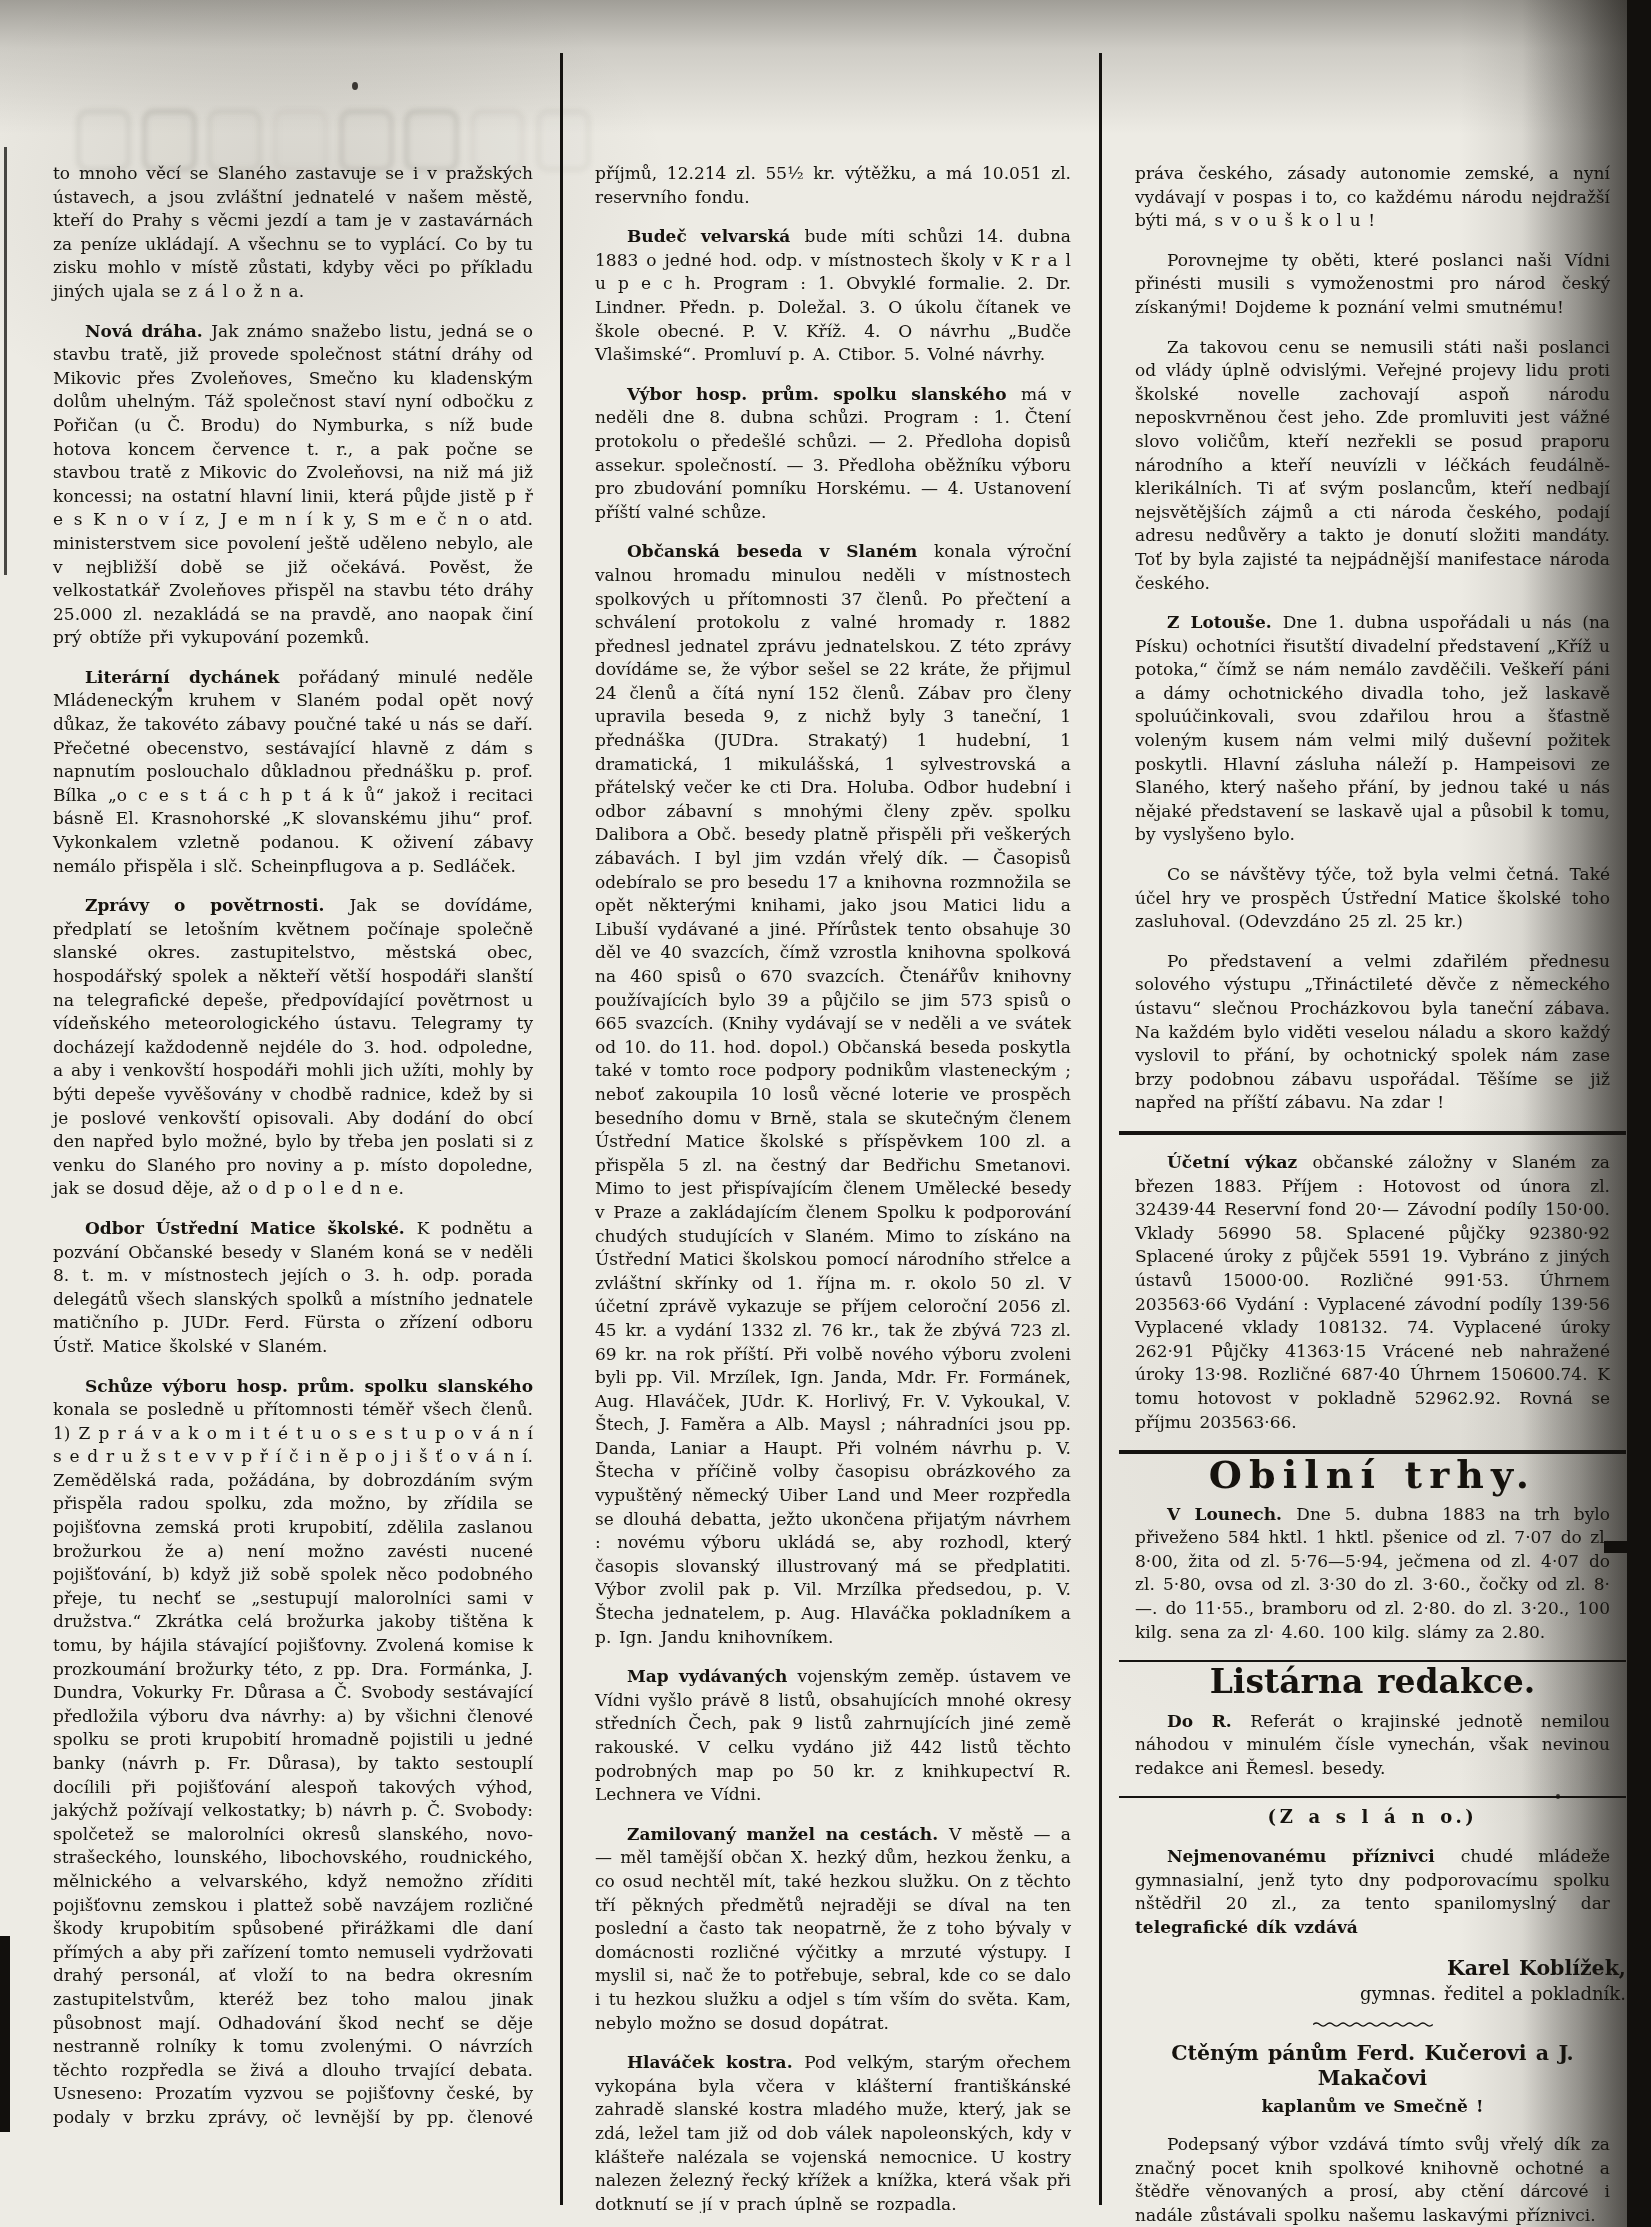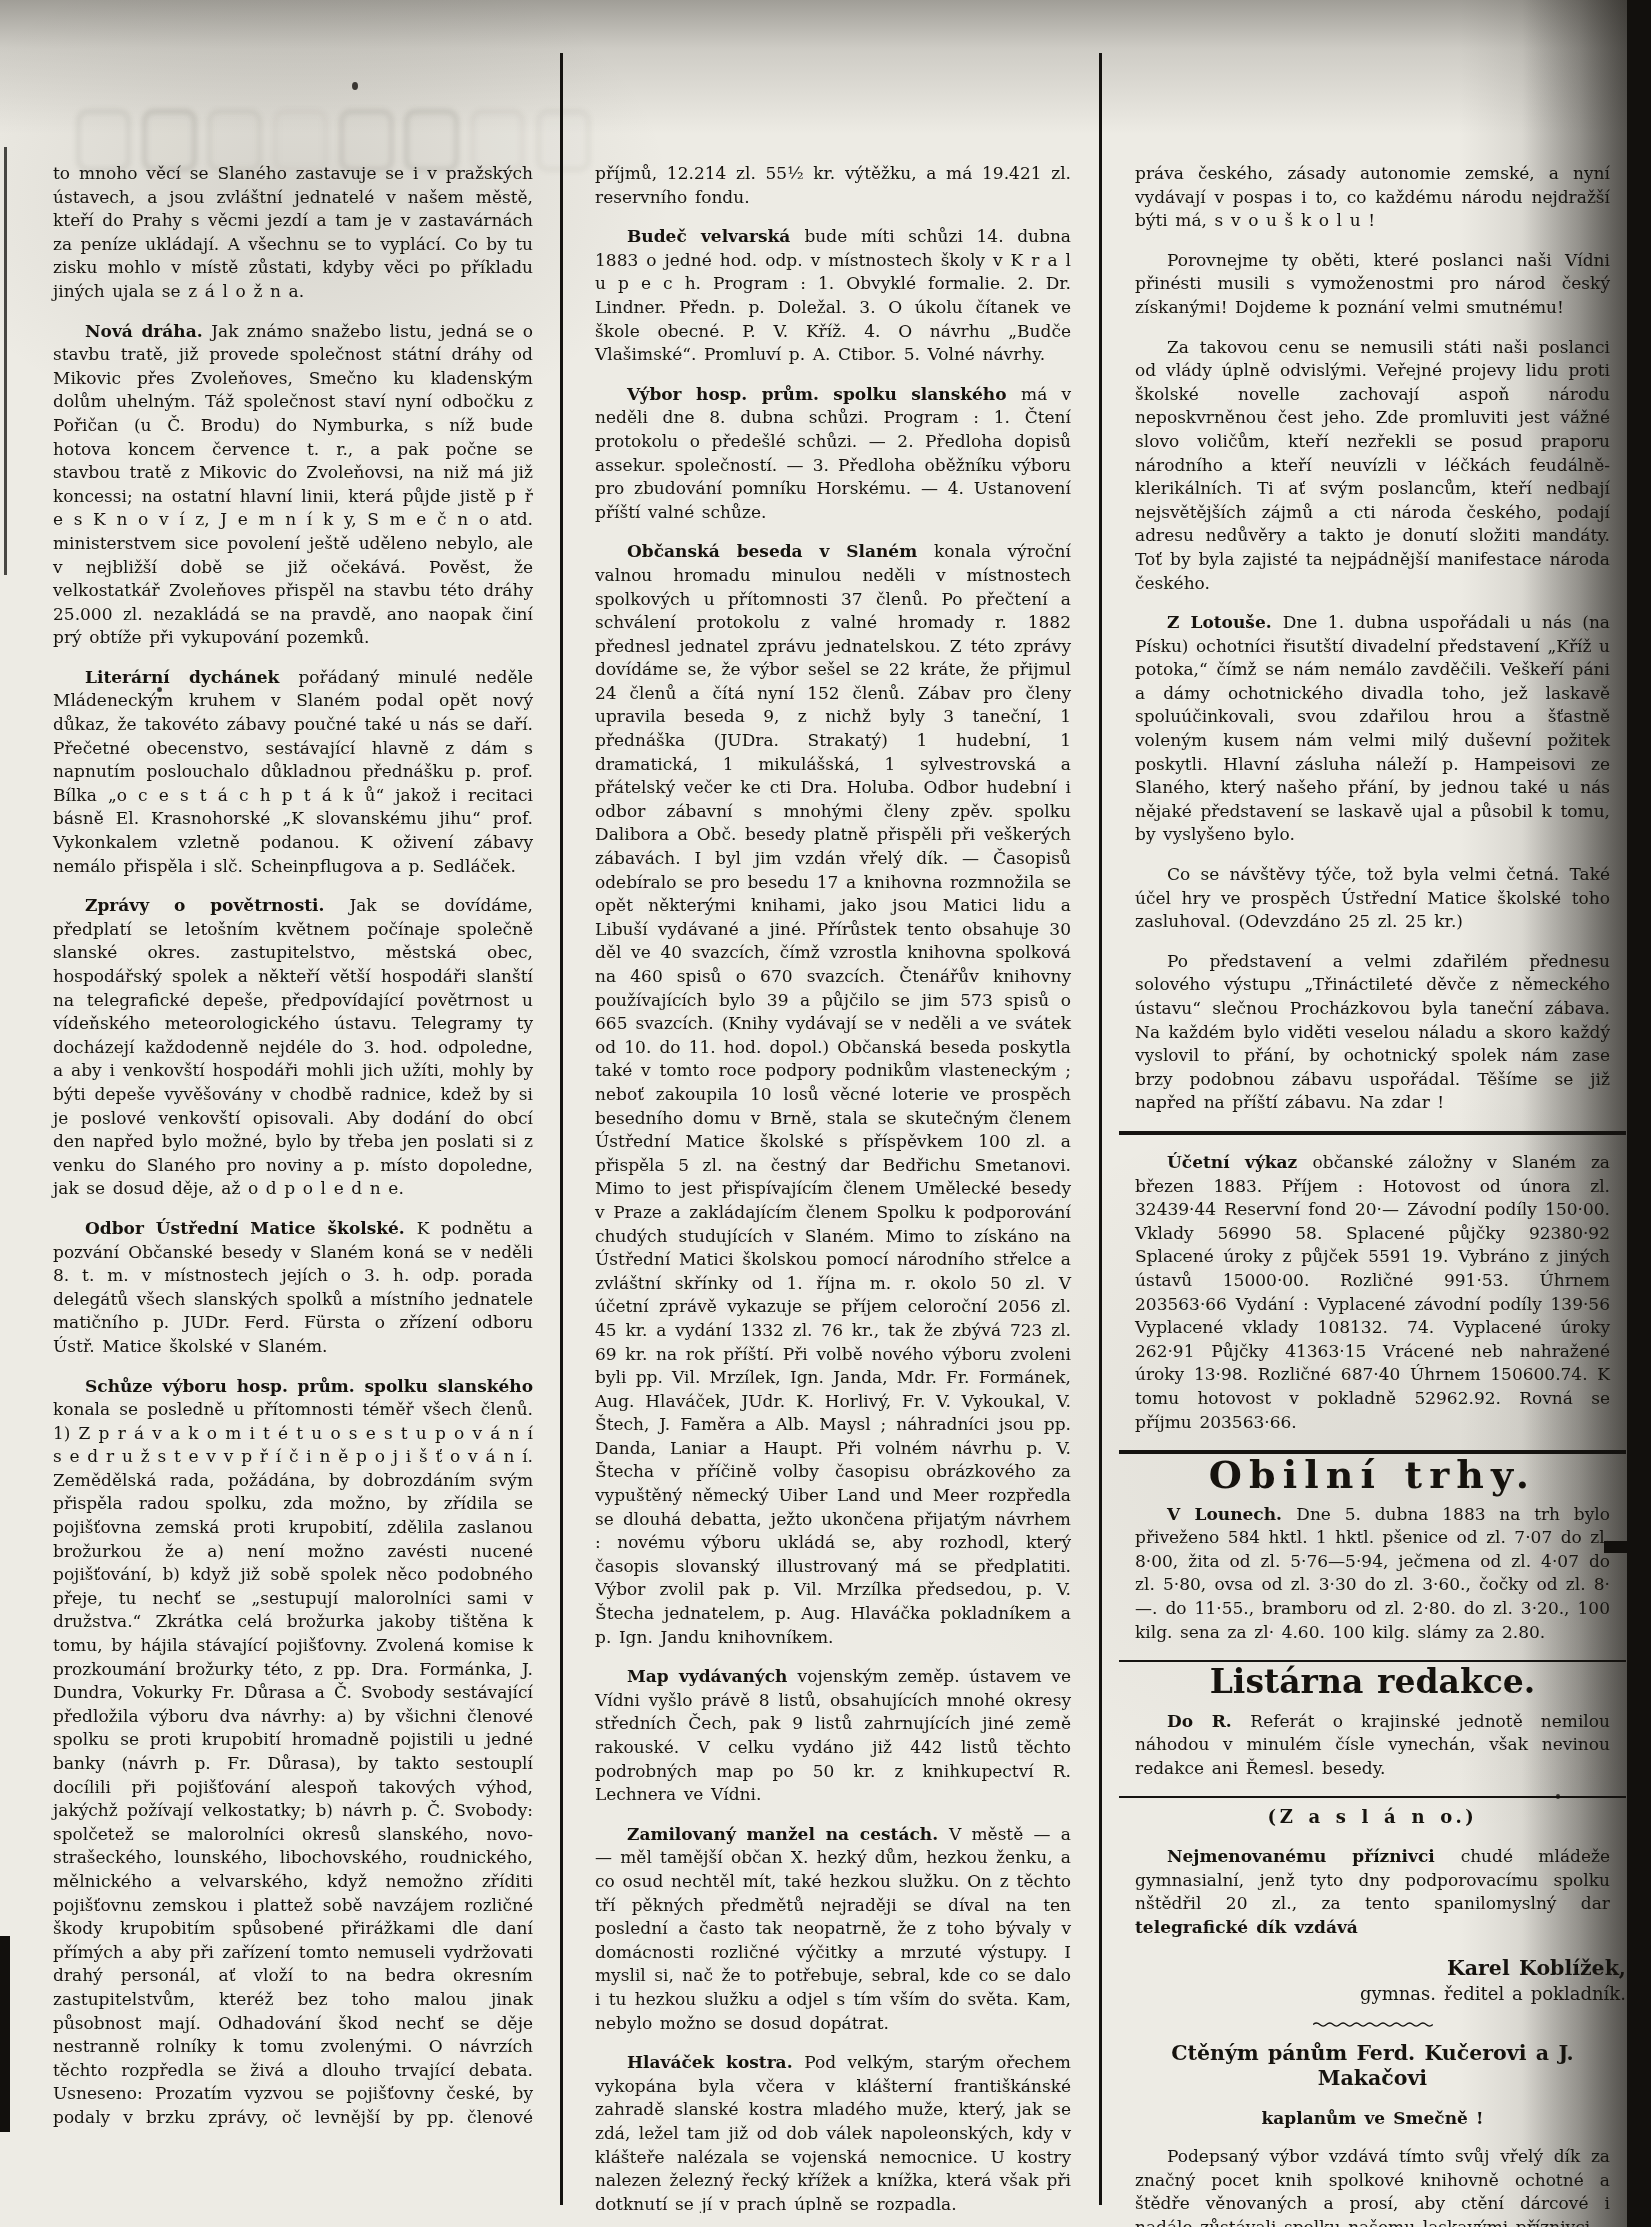--- a/index.html
+++ b/index.html
@@ -31,21 +31,21 @@
   .heading.dopisy{font-size:46px;line-height:1.12;margin:23px 0 8px;}
   .heading.market{font-size:38px;letter-spacing:7.1px;margin:9px 0 4.5px;}
   .heading.mail{font-size:33px;margin:8px 0 4.5px;}
   .heading.sent{font-size:18px;letter-spacing:3.6px;margin:6.2px 0 2.7px;font-weight:bold;}
   .heading.thanks{font-size:25px;letter-spacing:5.3px;margin:11.6px 0 6.2px;}
   .rule{background:#151310;margin:7.1px 0;border:none;}
   .rule.thin{height:1.8px;}
   .rule.thick{height:4px;}
   .wavy{text-align:center;margin:4.5px 0;}
   .boldline{font-weight:bold;text-align:center;font-size:20.5px;line-height:1.25;margin:6.2px 0 1.8px;text-indent:0;}
-  .boldline .sub{font-size:17px;margin-top:16px;}
+  .boldline .sub{font-size:17px;margin-top:4px;}
   .boldline.left{text-align:left;text-indent:49px;font-size:18.7px;}
   .sig{text-indent:0;margin:1.8px 0;}
   .sig.right{text-align:right;}
   .sig .l-med{font-size:20.5px;font-weight:bold;line-height:1.3;}
   .sig .l-small{font-size:18px;line-height:1.35;}
   
   .edge-right{position:absolute;right:0;top:0;width:24px;height:100%;background:#12100d;}
   .edge-right-shade{position:absolute;right:18px;top:0;width:111px;height:100%;
      background:linear-gradient(270deg,rgba(18,16,13,.55),rgba(18,16,13,0));}
   .left-line{position:absolute;left:4px;top:147px;width:2.7px;height:428px;background:rgba(18,16,13,.75);}
@@ -72,21 +72,21 @@
 <div class="col" id="column-1">
     <p class="para cont">to mnoho věcí se Slaného zastavuje se i v pražských ústavech, a jsou zvláštní jednatelé v našem městě, kteří do Prahy s věcmi jezdí a tam je v zastavárnách za peníze ukládají. A všechnu se to vyplácí. Co by tu zisku mohlo v místě zůstati, kdyby věci po příkladu jiných ujala se z á l o ž n a.</p>
     <p class="para"><b class="lead">Nová dráha. </b>Jak známo snažebo listu, jedná se o stavbu tratě, již provede společnost státní dráhy od Mikovic přes Zvoleňoves, Smečno ku kladenským dolům uhelným. Táž společnost staví nyní odbočku z Pořičan (u Č. Brodu) do Nymburka, s níž bude hotova koncem července t. r., a pak počne se stavbou tratě z Mikovic do Zvoleňovsi, na niž má již koncessi; na ostatní hlavní linii, která půjde jistě p ř e s K n o v í z, J e m n í k y, S m e č n o atd. ministerstvem sice povolení ještě uděleno nebylo, ale v nejbližší době se již očekává. Pověst, že velkostatkář Zvoleňoves přispěl na stavbu této dráhy 25.000 zl. nezakládá se na pravdě, ano naopak činí prý obtíže při vykupování pozemků.</p>
     <p class="para"><b class="lead">Literární dychánek </b>pořádaný minulé neděle Mládeneckým kruhem v Slaném podal opět nový důkaz, že takovéto zábavy poučné také u nás se daří. Přečetné obecenstvo, sestávající hlavně z dám s napnutím poslouchalo důkladnou přednášku p. prof. Bílka „o c e s t á c h p t á k ů“ jakož i recitaci básně El. Krasnohorské „K slovanskému jihu“ prof. Vykonkalem vzletně podanou. K oživení zábavy nemálo přispěla i slč. Scheinpflugova a p. Sedláček.</p>
     <p class="para"><b class="lead">Zprávy o povětrnosti. </b>Jak se dovídáme, předplatí se letošním květnem počínaje společně slanské okres. zastupitelstvo, městská obec, hospodářský spolek a někteří větší hospodáři slanští na telegrafické depeše, předpovídající povětrnost u vídeňského meteorologického ústavu. Telegramy ty docházejí každodenně nejdéle do 3. hod. odpoledne, a aby i venkovští hospodáři mohli jich užíti, mohly by býti depeše vyvěšovány v chodbě radnice, kdež by si je poslové venkovští opisovali. Aby dodání do obcí den napřed bylo možné, bylo by třeba jen poslati si z venku do Slaného pro noviny a p. místo dopoledne, jak se dosud děje, až o d p o l e d n e.</p>
     <p class="para"><b class="lead">Odbor Ústřední Matice školské. </b>K podnětu a pozvání Občanské besedy v Slaném koná se v neděli 8. t. m. v místnostech jejích o 3. h. odp. porada delegátů všech slanských spolků a místního jednatele matičního p. JUDr. Ferd. Fürsta o zřízení odboru Ústř. Matice školské v Slaném.</p>
     <p class="para"><b class="lead">Schůze výboru hosp. prům. spolku slanského </b>konala se posledně u přítomnosti téměř všech členů. 1) Z p r á v a k o m i t é t u o s e s t u p o v á n í s e d r u ž s t e v v p ř í č i n ě p o j i š ť o v á n í. Zemědělská rada, požádána, by dobrozdáním svým přispěla radou spolku, zda možno, by zřídila se pojišťovna zemská proti krupobití, zdělila zaslanou brožurkou že a) není možno zavésti nucené pojišťování, b) když již sobě spolek něco podobného přeje, tu nechť se „sestupují malorolníci sami v družstva.“ Zkrátka celá brožurka jakoby tištěna k tomu, by hájila stávající pojišťovny. Zvolená komise k prozkoumání brožurky této, z pp. Dra. Formánka, J. Dundra, Vokurky Fr. Důrasa a Č. Svobody sestávající předložila výboru dva návrhy: a) by všichni členové spolku se proti krupobití hromadně pojistili u jedné banky (návrh p. Fr. Důrasa), by takto sestouplí docílili při pojišťování alespoň takových výhod, jakýchž požívají velkostatky; b) návrh p. Č. Svobody: spolčetež se malorolníci okresů slanského, novo-strašeckého, lounského, libochovského, roudnického, mělnického a velvarského, když nemožno zříditi pojišťovnu zemskou i plattež sobě navzájem rozličné škody krupobitím spůsobené přirážkami dle daní přímých a aby při zařízení tomto nemuseli vydržovati drahý personál, ať vloží to na bedra okresním zastupitelstvům, kteréž bez toho malou jinak působnost mají. Odhadování škod nechť se děje nestranně rolníky k tomu zvolenými. O návrzích těchto rozpředla se živá a dlouho trvající debata. Usneseno: Prozatím vyzvou se pojišťovny české, by podaly v brzku zprávy, oč levnější by pp. členové spolku hospodářského proti krupobití pojišťováni byli. Dále usneseno, že na každém ohledání škod krupobitím učiněných se ku komisi pojišťovnou vyslané přibéře jeden člen hosp. spolku, kterýž výbor pro tu kterou krajinu jmenovati bude. Návrh druhý uznán za nejlepší, jelikož spojen jest však s velkými obtížemi, uloženo p. Č. Svobodovi, aby se postaral o potřebný materiál, pomocí kteréhož by se snad dal provésti. Předposl. čís. progr. „Sestavení seznamu pro výkonné komité zem. hosp. výstavy o hospodářských strojích, jichž by rolnictvu našeho kraje nejvíce zapotřebí bylo.“ Po přečtení došlých dopisů schůze skončena. Připomenutí. Poněvadž pojišťovny brzy vysílají své agenty ku pojišťování a letos jisté úmysl mají svésti výlohu, žádáme pp. členy, by se dříve nedali pojistiti, dokud věc, o kterou se jedná, nebude vyřízena. Pokračovati se bude rychle i jest naděje, že v druhé polov. dubna k projednání této záležitosti svolána bude valná hromada.</p>
   </div>
 <div class="vrule" id="vrule1"></div>
 <div class="col" id="column-2">
-    <p class="para cont">příjmů, 12.214 zl. 55½ kr. výtěžku, a má 19.421 zl. reservního fondu.</p>
+    <p class="para cont">příjmů, 12.214 zl. 55½ kr. výtěžku, a má 10.051 zl. reservního fondu.</p>
     <p class="para"><b class="lead">Budeč velvarská </b>bude míti schůzi 14. dubna 1883 o jedné hod. odp. v místnostech školy v K r a l u p e c h. Program : 1. Obvyklé formalie. 2. Dr. Lindner. Předn. p. Doležal. 3. O úkolu čítanek ve škole obecné. P. V. Kříž. 4. O návrhu „Budče Vlašimské“. Promluví p. A. Ctibor. 5. Volné návrhy.</p>
     <p class="para"><b class="lead">Výbor hosp. prům. spolku slanského </b>má v neděli dne 8. dubna schůzi. Program : 1. Čtení protokolu o předešlé schůzi. — 2. Předloha dopisů assekur. společností. — 3. Předloha oběžníku výboru pro zbudování pomníku Horskému. — 4. Ustanovení příští valné schůze.</p>
     <p class="para"><b class="lead">Občanská beseda v Slaném </b>konala výroční valnou hromadu minulou neděli v místnostech spolkových u přítomnosti 37 členů. Po přečtení a schválení protokolu z valné hromady r. 1882 přednesl jednatel zprávu jednatelskou. Z této zprávy dovídáme se, že výbor sešel se 22 kráte, že přijmul 24 členů a čítá nyní 152 členů. Zábav pro členy upravila beseda 9, z nichž byly 3 taneční, 1 přednáška (JUDra. Strakatý) 1 hudební, 1 dramatická, 1 mikulášská, 1 sylvestrovská a přátelský večer ke cti Dra. Holuba. Odbor hudební i odbor zábavní s mnohými členy zpěv. spolku Dalibora a Obč. besedy platně přispěli při veškerých zábavách. I byl jim vzdán vřelý dík. — Časopisů odebíralo se pro besedu 17 a knihovna rozmnožila se opět některými knihami, jako jsou Matici lidu a Libuší vydávané a jiné. Přírůstek tento obsahuje 30 děl ve 40 svazcích, čímž vzrostla knihovna spolková na 460 spisů o 670 svazcích. Čtenářův knihovny používajících bylo 39 a půjčilo se jim 573 spisů o 665 svazcích. (Knihy vydávají se v neděli a ve svátek od 10. do 11. hod. dopol.) Občanská beseda poskytla také v tomto roce podpory podnikům vlasteneckým ; neboť zakoupila 10 losů věcné loterie ve prospěch besedního domu v Brně, stala se skutečným členem Ústřední Matice školské s příspěvkem 100 zl. a přispěla 5 zl. na čestný dar Bedřichu Smetanovi. Mimo to jest přispívajícím členem Umělecké besedy v Praze a zakládajícím členem Spolku k podporování chudých studujících v Slaném. Mimo to získáno na Ústřední Matici školskou pomocí národního střelce a zvláštní skřínky od 1. října m. r. okolo 50 zl. V účetní zprávě vykazuje se příjem celoroční 2056 zl. 45 kr. a vydání 1332 zl. 76 kr., tak že zbývá 723 zl. 69 kr. na rok příští. Při volbě nového výboru zvoleni byli pp. Vil. Mrzílek, Ign. Janda, Mdr. Fr. Formánek, Aug. Hlaváček, JUdr. K. Horlivý, Fr. V. Vykoukal, V. Štech, J. Faměra a Alb. Maysl ; náhradníci jsou pp. Danda, Laniar a Haupt. Při volném návrhu p. V. Štecha v příčině volby časopisu obrázkového za vypuštěný německý Uiber Land und Meer rozpředla se dlouhá debatta, ježto ukončena přijatým návrhem : novému výboru ukládá se, aby rozhodl, který časopis slovanský illustrovaný má se předplatiti. Výbor zvolil pak p. Vil. Mrzílka předsedou, p. V. Štecha jednatelem, p. Aug. Hlaváčka pokladníkem a p. Ign. Jandu knihovníkem.</p>
     <p class="para"><b class="lead">Map vydávaných </b>vojenským zeměp. ústavem ve Vídni vyšlo právě 8 listů, obsahujících mnohé okresy středních Čech, pak 9 listů zahrnujících jiné země rakouské. V celku vydáno již 442 listů těchto podrobných map po 50 kr. z knihkupectví R. Lechnera ve Vídni.</p>
     <p class="para"><b class="lead">Zamilovaný manžel na cestách. </b>V městě — a — měl tamější občan X. hezký dům, hezkou ženku, a co osud nechtěl mít, také hezkou služku. On z těchto tří pěkných předmětů nejraději se díval na ten poslední a často tak neopatrně, že z toho bývaly v domácnosti rozličné výčitky a mrzuté výstupy. I myslil si, nač že to potřebuje, sebral, kde co se dalo i tu hezkou služku a odjel s tím vším do světa. Kam, nebylo možno se dosud dopátrat.</p>
     <p class="para"><b class="lead">Hlaváček kostra. </b>Pod velkým, starým ořechem vykopána byla včera v klášterní františkánské zahradě slanské kostra mladého muže, který, jak se zdá, ležel tam již od dob válek napoleonských, kdy v klášteře nalézala se vojenská nemocnice. U kostry nalezen železný řecký křížek a knížka, která však při dotknutí se jí v prach úplně se rozpadla.</p>
     <div class="rule thick"></div>
     <div class="heading dopisy">Dopisy.</div>
     <p class="para"><b class="lead">Z okresu Slanského. </b>Již dávno nebyly veškery vrstvy národa vyrušeny ze své nečinnosti tak mocně, jako se to stalo nyní novellou školskou, která pomocí českých poslanců v říšské radě projíti má. Podivno, kdežto u jiných národů, jmenovitě u našich krajanů Němců v Čechách vždy poslanci povzbudí lid, aby se za jejich myšlénky nadchnul a je v boji sílil, musí u nás právě naopak lid svým poslancům na paměť uváděti, aby dbalí byli cti a prospěchu národa českého. Tak je to i nyní s novou školskou novellou. Z celé vlasti české dostávají naši poslanci telegramy a dopisy od jednotlivých spolků a zastupců občanstva, aby nehlasovali pro novou školskou novellu, kterou má sotva probuzený ruch v národním školství opět utlumen býti. Že v pravdě svobodomyslní poslanci naši nepozvednou ruky své, aby tato novella zákonem se stala, na jisto očekáváme. Však malý hlouček ten valící se zkázu nezadrží. Když již ani přední vůdce národa Dr. Rieger se svými přátely nemohou (? R.) proti všeobecnému proudu nic pořídití, vrhá to smutné světlo na naši delegaci. Dnes jsou poslanci naši pouhým nástrojem Martinicovým, který se svými pomocníky již naprosté většiny v klubu dosáhl, a tím celou delegaci za svými feudalními a klerikálními choutkami vede. Čechové obhájci zásad feudalních a klerikálních! Toho se zajisté nikdo nenadál, když jsme své poslance do Vídně posílali. Přičiněním Martinicovým s řekli se tam oni úplné historického</p>
   </div>

